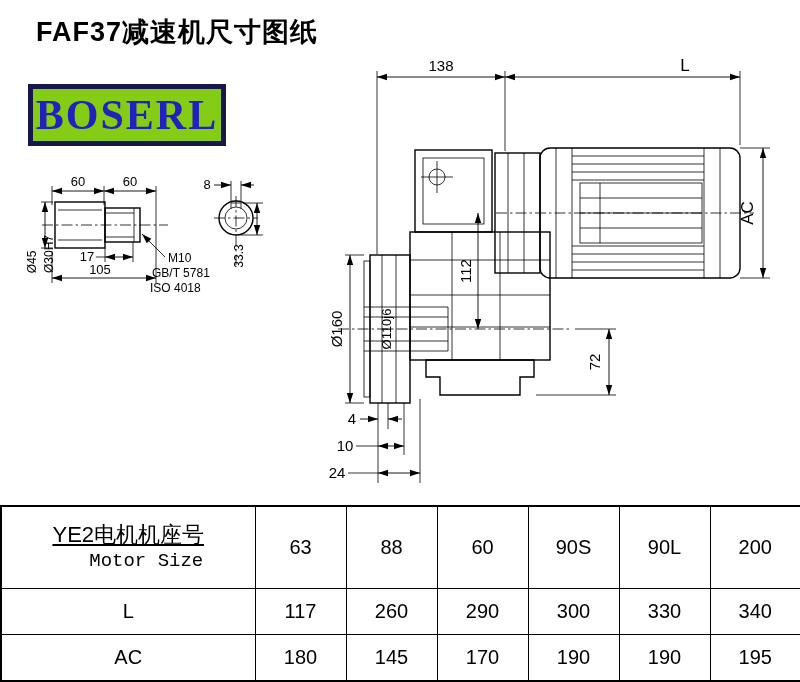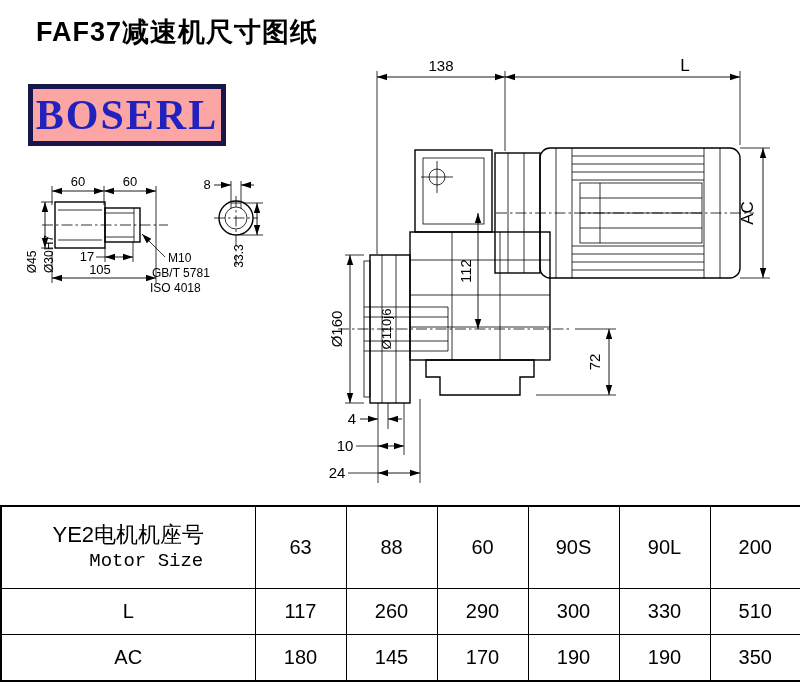--- a/index.html
+++ b/index.html
@@ -7,21 +7,21 @@
   .canvas {
     position:relative; width:800px; height:682px; background:#fff;
     font-family:"Liberation Sans", sans-serif; overflow:hidden; color:#000;padding-left:48px;
   }
   .title {
     position:absolute; left:36px; top:14px;
     font-size:27px; font-weight:bold; letter-spacing:1px; color:#000;
   }
   .logo {
     position:absolute; left:28px; top:84px; width:198px; height:62px;
-    border:4px solid #17174e; background:#fca5a5;
+    border:4px solid #17174e; background:#84cc16;
     display:flex; align-items:center; justify-content:center;
     box-shadow: inset 0 0 0 1px #17174e;
   }
   .logo span {
     font-family:"Liberation Serif", serif; font-weight:bold;
     font-size:42px; color:#2121bd; letter-spacing:2px; line-height:1;
   }
   svg.drawing { position:absolute; left:0; top:55px; }
   svg text { fill:#000; font-family:"Liberation Sans", sans-serif; }
   .o { fill:none; stroke:#000; stroke-width:1.4; }
@@ -34,21 +34,21 @@
     position:absolute; left:0; top:505px; width:800px; height:177px;
     border-collapse:collapse; table-layout:fixed; background:#fff;
     border:2px solid #000;
   }
   table.spec th, table.spec td {
     border:1px solid #000; text-align:center; vertical-align:middle;
     font-weight:normal; padding:0;
   }
   tr.hrow { height:66px; }
   tr.drow { height:37px; }
-  .hcn { font-size:22px; line-height:1.3; }
+  .hcn { font-size:22px; line-height:1.3;text-decoration:underline; }
   .hmono { font-family:"Liberation Mono", monospace; font-size:19px; line-height:1.3;margin-left:36px; }
   .sizecell { font-size:20px; }
   .valcell, .labcell { font-size:20px; }
 </style>
 </head>
 <body>
 
 <div class="canvas">
 
   <div class="title">FAF37减速机尺寸图纸</div>
@@ -242,27 +242,27 @@
         <th class="sizecell">90L</th>
         <th class="sizecell">200</th>
       </tr>
       <tr class="drow">
         <td class="labcell">L</td>
         <td class="valcell">117</td>
         <td class="valcell">260</td>
         <td class="valcell">290</td>
         <td class="valcell">300</td>
         <td class="valcell">330</td>
-        <td class="valcell">510</td>
+        <td class="valcell">340</td>
       </tr>
       <tr class="drow">
         <td class="labcell">AC</td>
         <td class="valcell">180</td>
         <td class="valcell">145</td>
         <td class="valcell">170</td>
         <td class="valcell">190</td>
         <td class="valcell">190</td>
-        <td class="valcell">350</td>
+        <td class="valcell">195</td>
       </tr>
     </tbody>
   </table>
 
 </div>
 
 </body></html>

